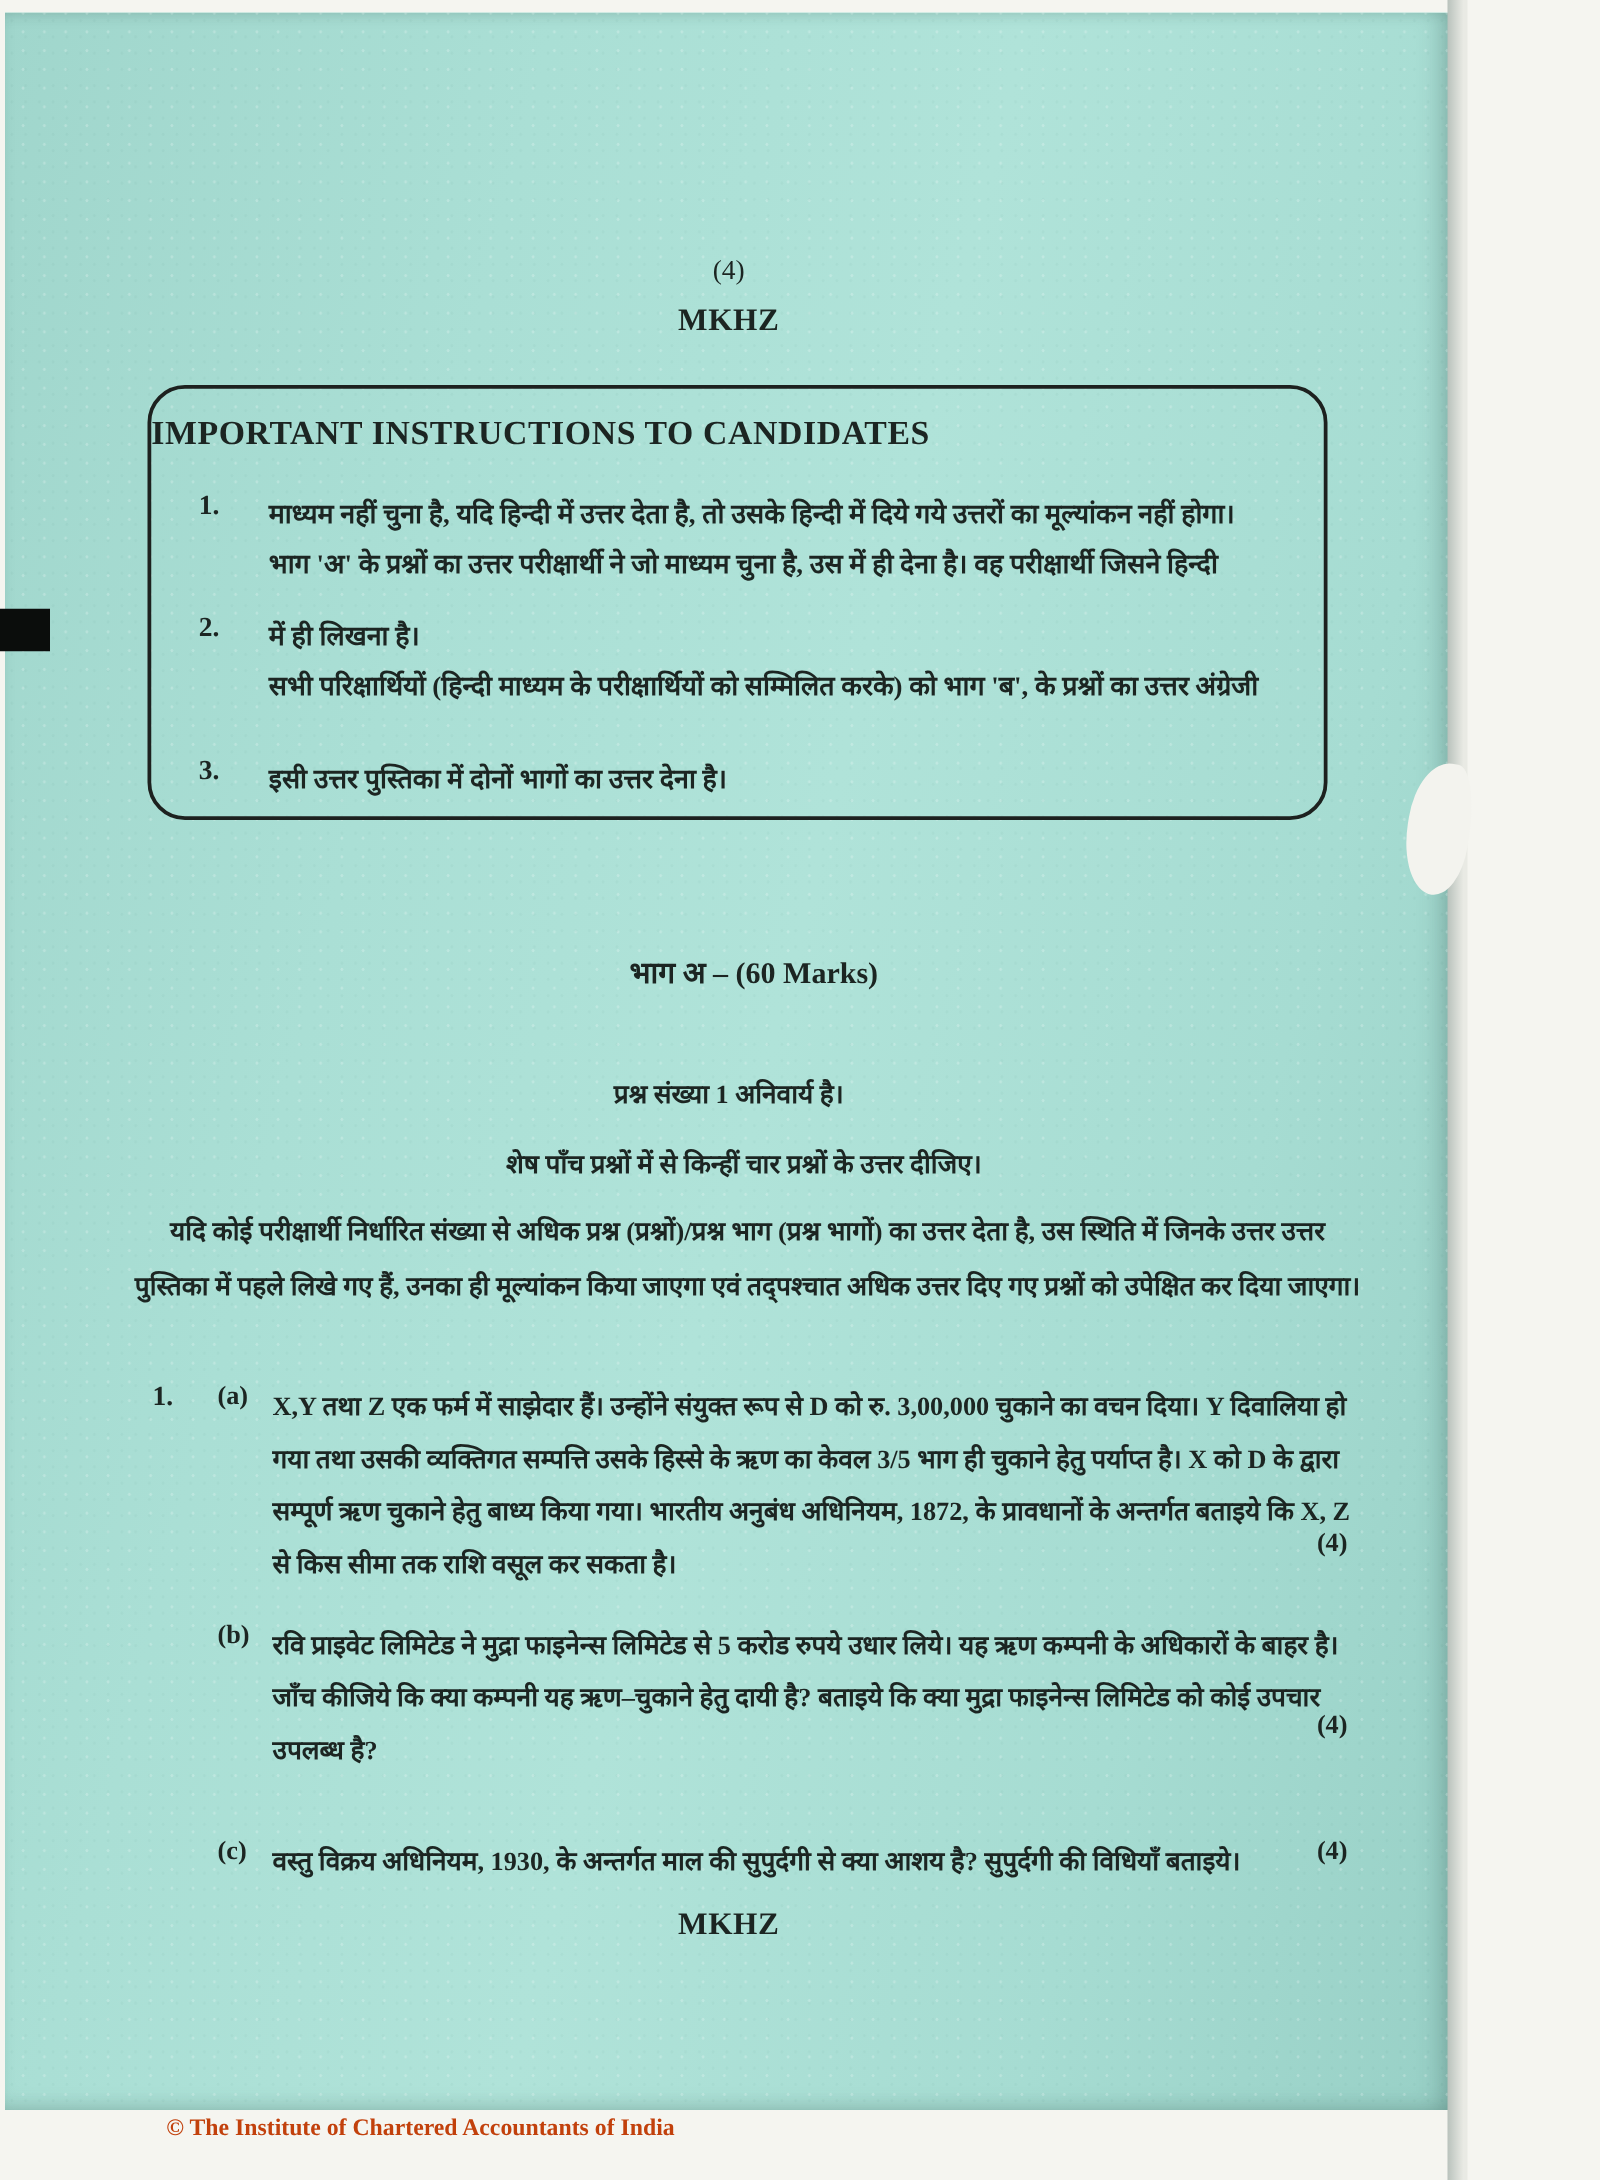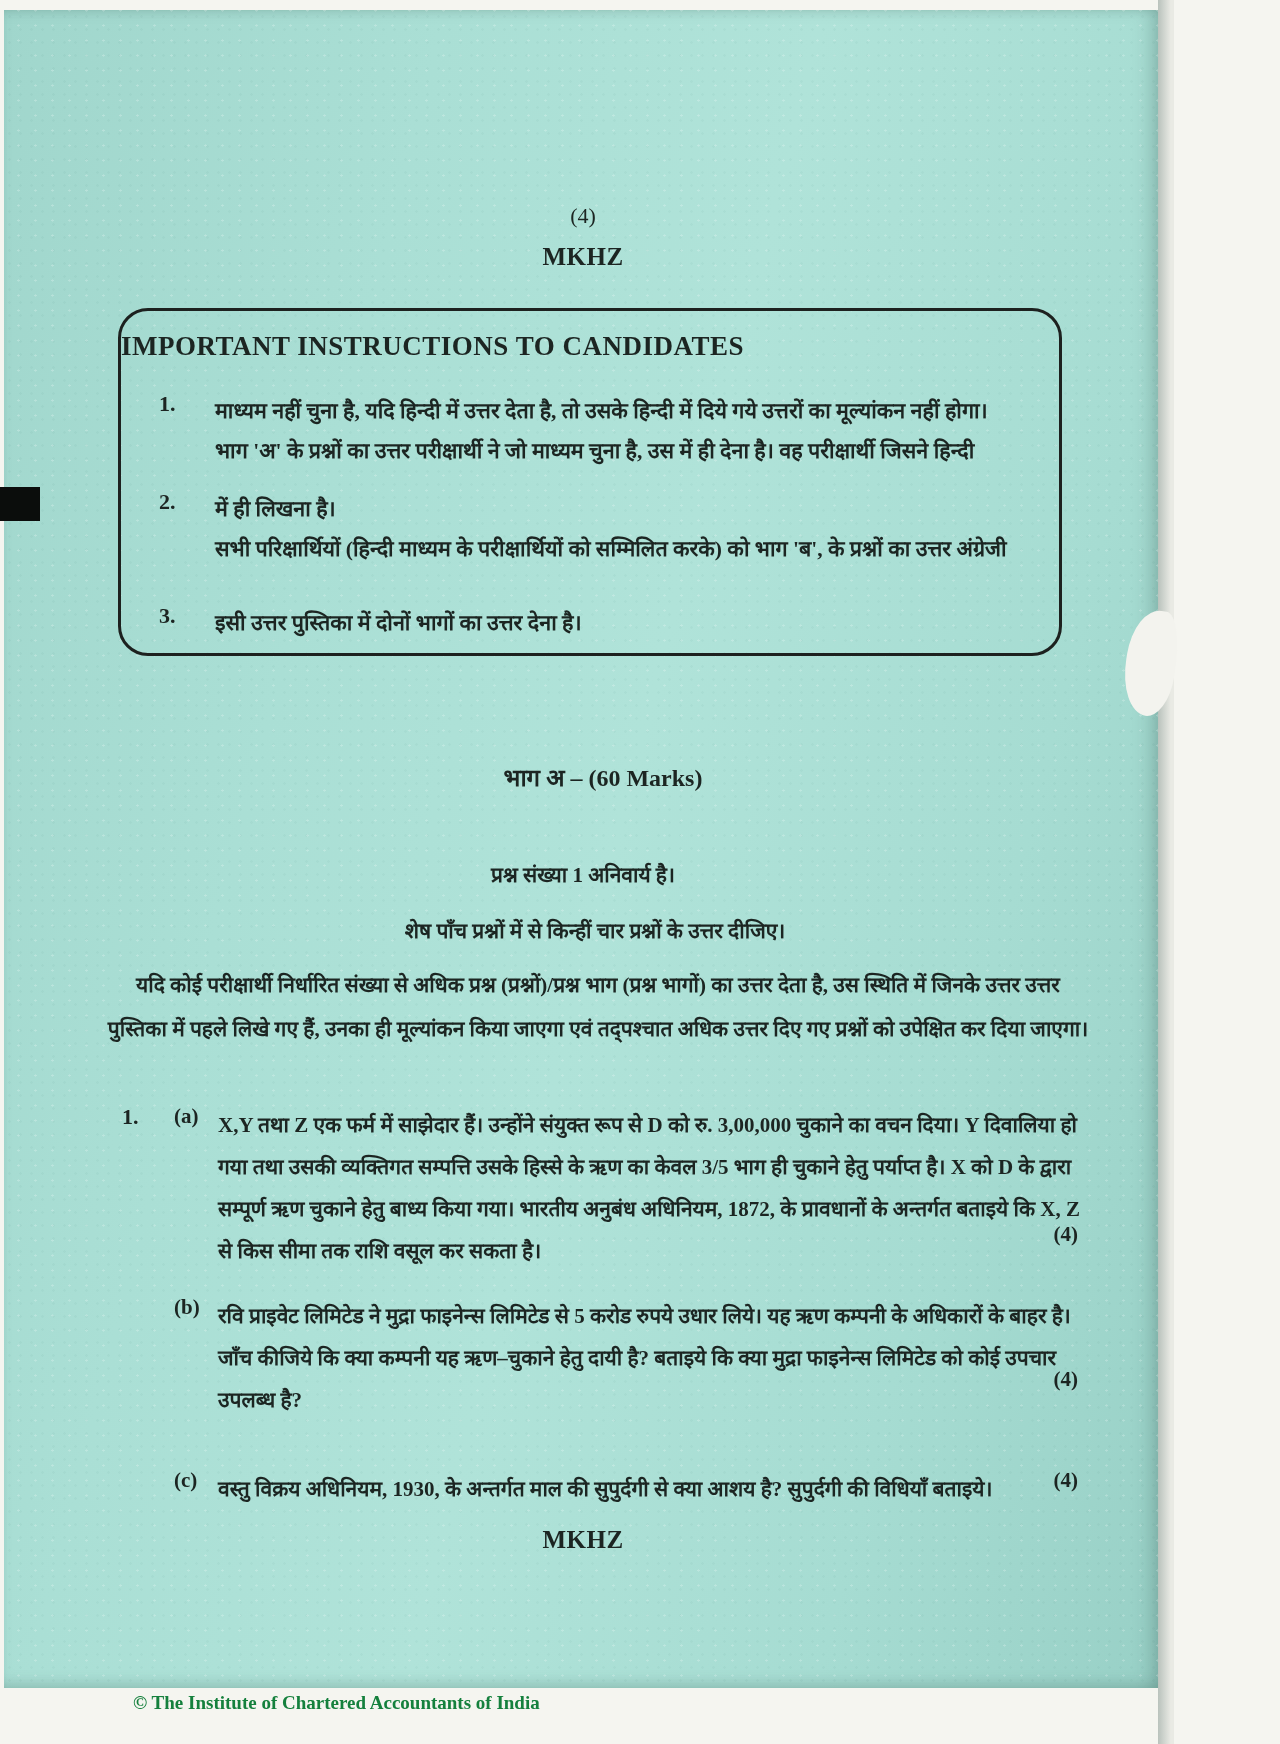--- a/index.html
+++ b/index.html
@@ -70,21 +70,21 @@
   .qpart .marks { position:absolute; right:2px; font-weight:600; }
   .part-a { top:1104px; }
   .part-a .marks { top:118px; }
   .part-b { top:1295px; }
   .part-b .marks { top:72px; }
   .part-c { top:1468px; }
   .part-c .marks { top:0; }
 
   .copyright {
     position:absolute; left:133px; top:1692px;
-    font-size:19px; font-weight:bold; color:#15803d;
+    font-size:19px; font-weight:bold; color:#c2410c;
   }
 </style>
 </head>
 <body>
 
 <div class="page">
 
   <div class="sheet"></div>
   <div class="edge-shade"></div>
   <div class="torn-edge"></div>

